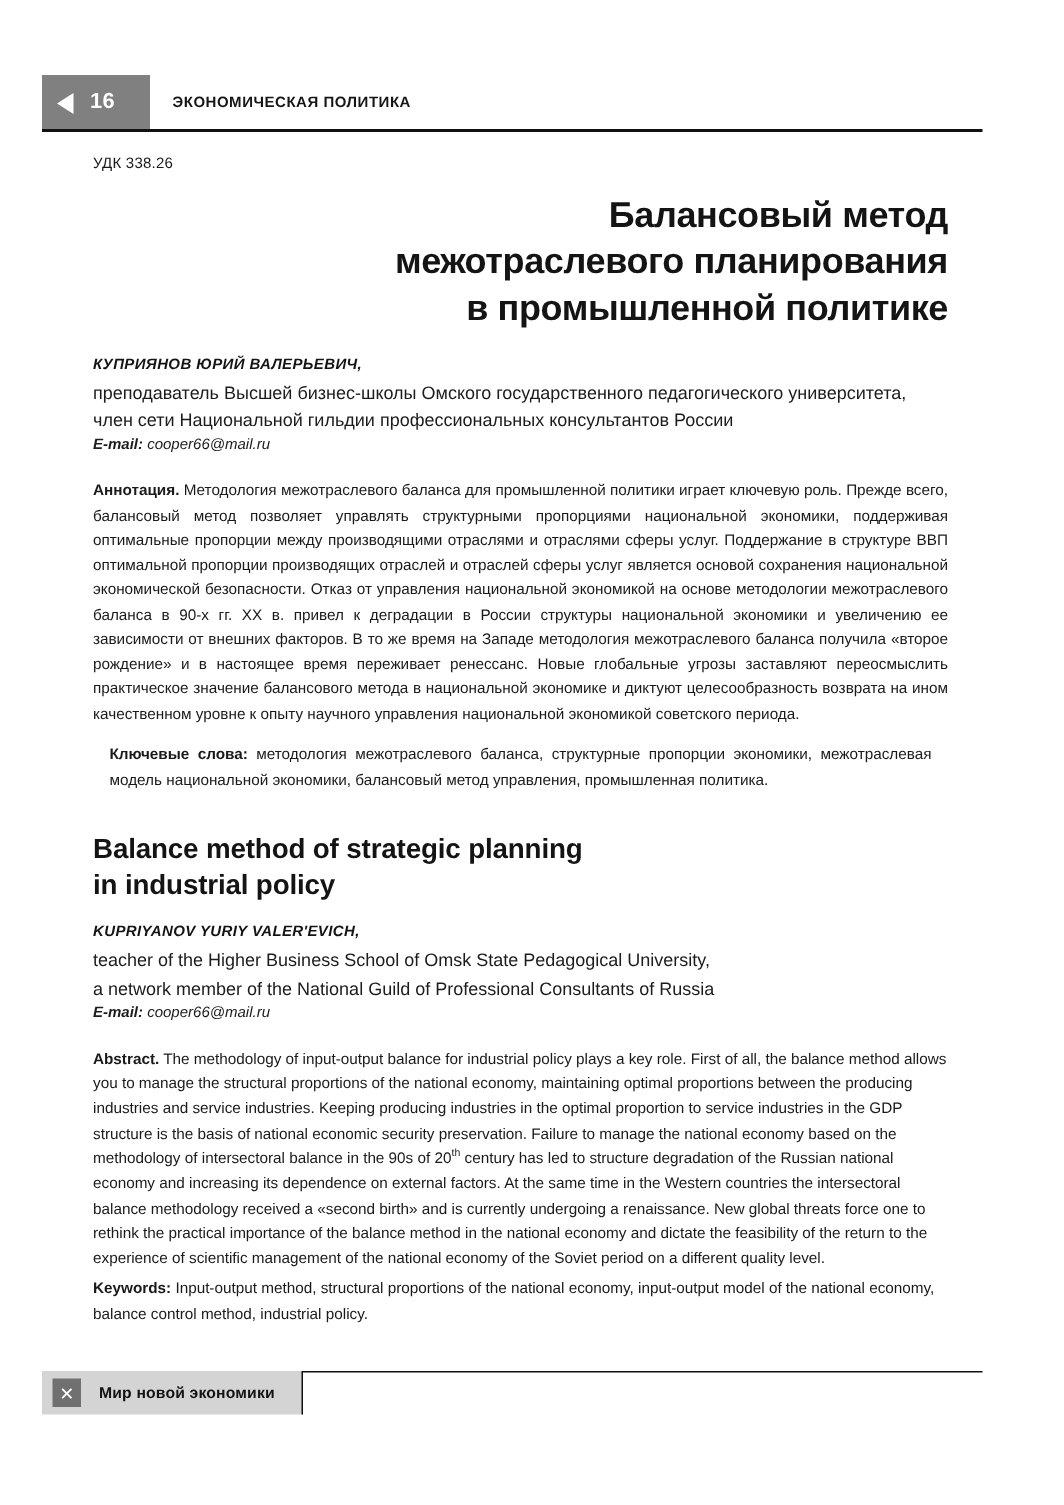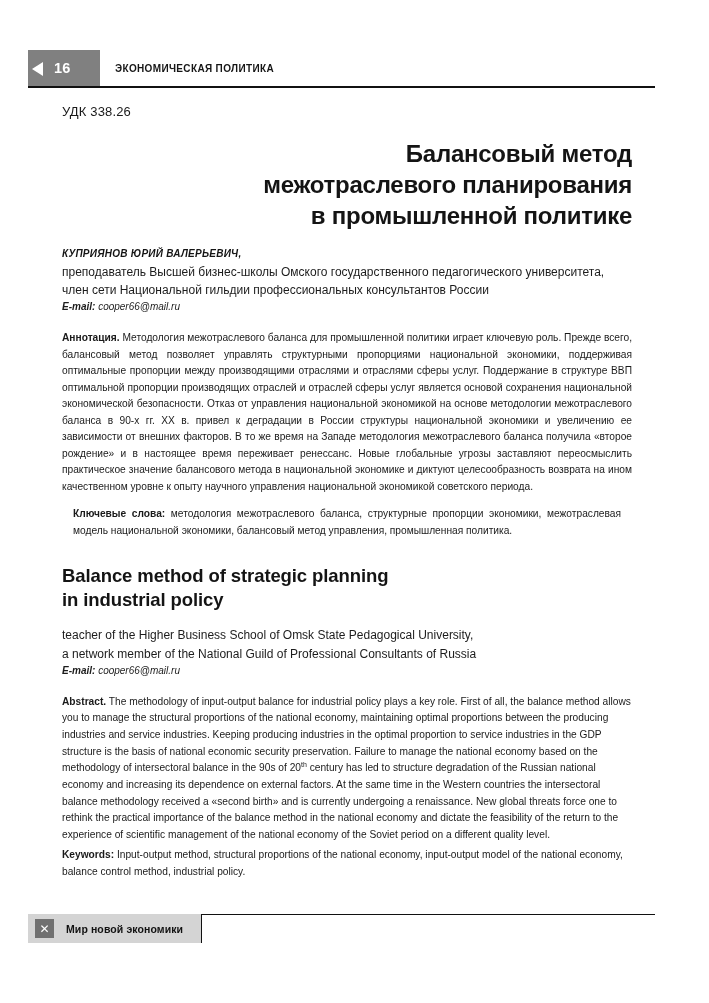--- a/index.html
+++ b/index.html
@@ -35,21 +35,21 @@
     display: flex;
     align-items: stretch;
   }
   .rh-block {
     background: #808080;
     width: 72px;
     height: 37px;
     display: flex;
     align-items: center;
     justify-content: flex-start;
-    padding-left: 4px;
+    padding-left: 10px;
     gap: 11px;
   }
   .rh-arrow {
     width: 0;
     height: 0;
     border-top: 7px solid transparent;
     border-bottom: 7px solid transparent;
     border-right: 11px solid #ffffff;
     display: block;
   }
@@ -81,24 +81,24 @@
 
   
   .content {
     position: absolute;
     left: 62px;
     top: 104px;
     width: 570px;
   }
 
   .udk {
-    font-size: 13px;
+    font-size: 10px;
     letter-spacing: 0.15px;
     color: #1a1a1a;
-    margin: 0 0 20px 0;
+    margin: 0 0 14px 0;
   }
 
   .title-ru {
     font-size: 24px;
     font-weight: bold;
     line-height: 1.29;
     letter-spacing: -0.25px;
     margin: 0 0 16px 0;
     color: #141414;
     text-align: right;
@@ -245,20 +245,21 @@
     <p class="abstract"><b>Аннотация.</b><span> Методология межотраслевого баланса для промышленной политики играет ключевую роль. Прежде всего, балансовый метод позволяет управлять структурными пропорциями национальной экономики, поддерживая оптимальные пропорции между производящими отраслями и отраслями сферы услуг. Поддержание в структуре ВВП оптимальной пропорции производящих отраслей и отраслей сферы услуг является основой сохранения национальной экономической безопасности. Отказ от управления национальной экономикой на основе методологии межотраслевого баланса в 90-х гг. XX в. привел к деградации в России структуры национальной экономики и увеличению ее зависимости от внешних факторов. В то же время на Западе методология межотраслевого баланса получила «второе рождение» и в настоящее время переживает ренессанс. Новые глобальные угрозы заставляют переосмыслить практическое значение балансового метода в национальной экономике и диктуют целесообразность возврата на ином качественном уровне к опыту научного управления национальной экономикой советского периода.</span></p>
 
     <p class="keywords"><b>Ключевые слова:</b><span> методология межотраслевого баланса, структурные пропорции экономики, межотраслевая модель национальной экономики, балансовый метод управления, промышленная политика.</span></p>
 
     <h2 class="title-en">
       <span class="tl">Balance method of strategic planning</span>
       <span class="tl">in industrial policy</span>
     </h2>
 
     <div class="byline">
+      <p class="byline-name">KUPRIYANOV YURIY VALER'EVICH,</p>
       <p class="byline-line">teacher of the Higher Business School of Omsk State Pedagogical University,</p>
       <p class="byline-line">a network member of the National Guild of Professional Consultants of Russia</p>
       <p class="byline-email"><b>E-mail:</b> <span>cooper66@mail.ru</span></p>
     </div>
 
     <p class="abstract-en"><b>Abstract.</b><span> The methodology of input-output balance for industrial policy plays a key role. First of all, the balance method allows you to manage the structural proportions of the national economy, maintaining optimal proportions between the producing industries and service industries. Keeping producing industries in the optimal proportion to service industries in the GDP structure is the basis of national economic security preservation. Failure to manage the national economy based on the methodology of intersectoral balance in the 90s of 20</span><sup>th</sup><span> century has led to structure degradation of the Russian national economy and increasing its dependence on external factors. At the same time in the Western countries the intersectoral balance methodology received a «second birth» and is currently undergoing a renaissance. New global threats force one to rethink the practical importance of the balance method in the national economy and dictate the feasibility of the return to the experience of scientific management of the national economy of the Soviet period on a different quality level.</span></p>
 
     <p class="abstract-en"><b>Keywords:</b><span> Input-output method, structural proportions of the national economy, input-output model of the national economy, balance control method, industrial policy.</span></p>
 
   </div>

